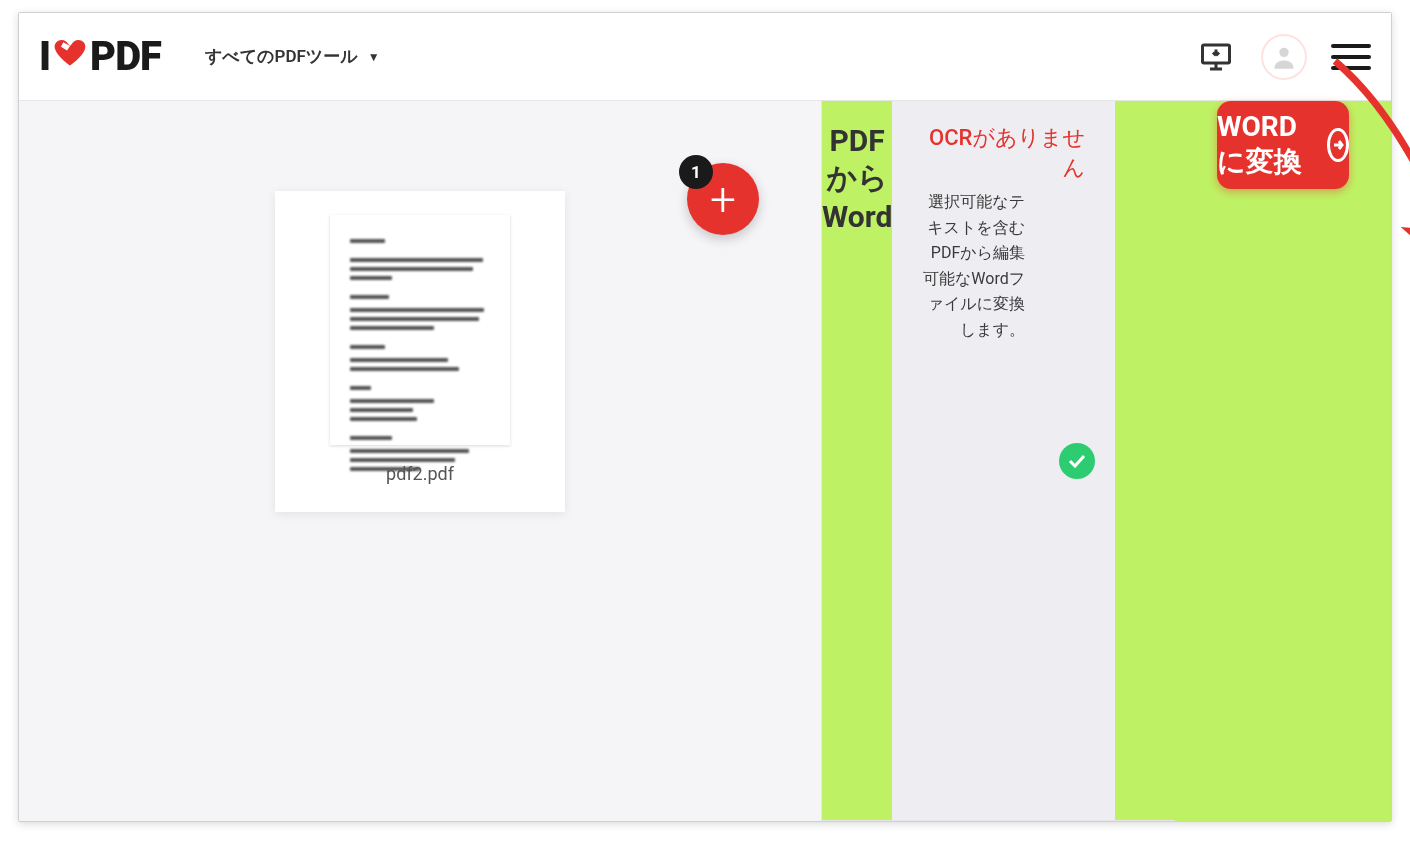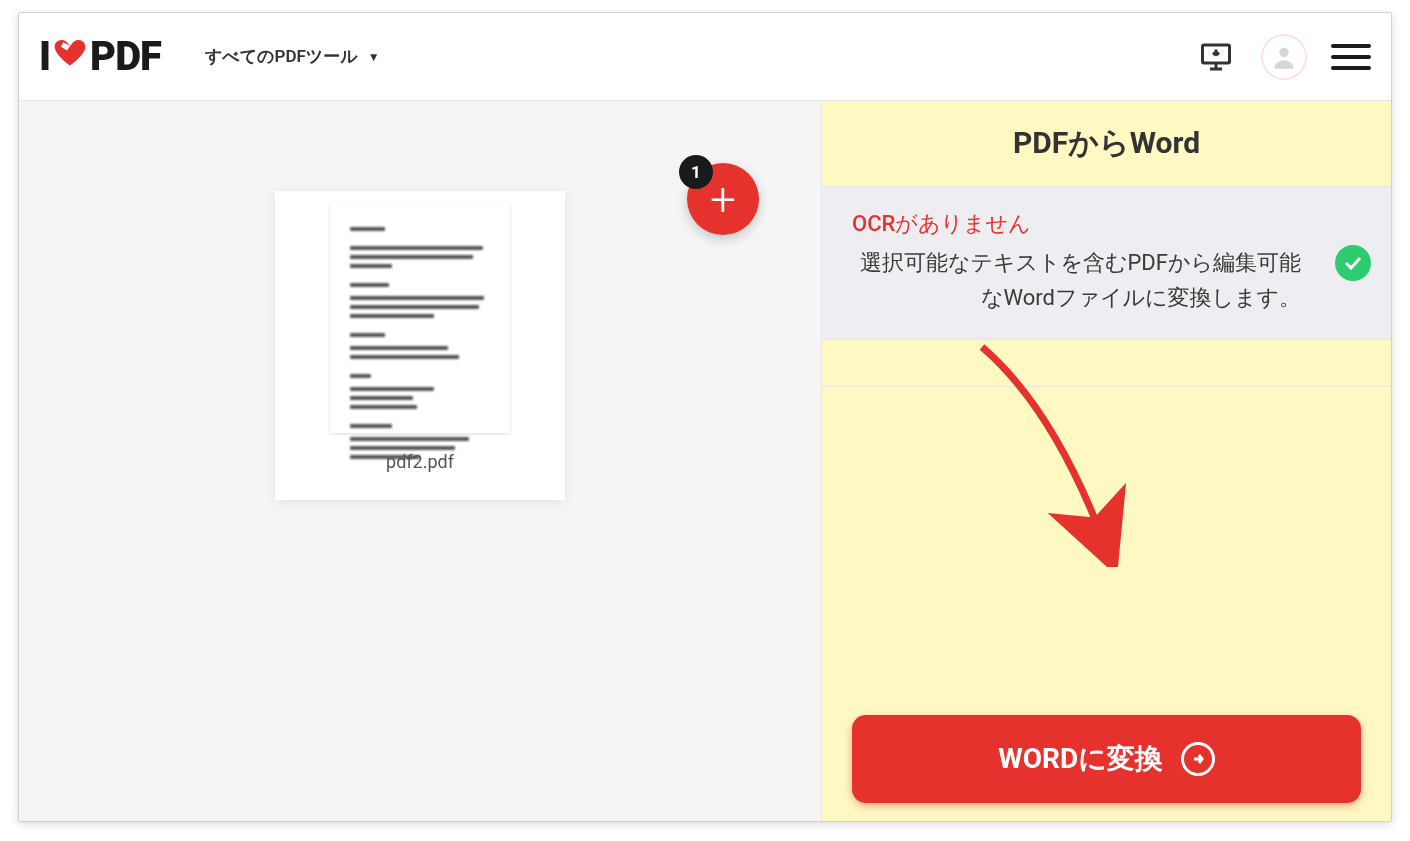--- a/index.html
+++ b/index.html
@@ -95,21 +95,21 @@
       display:flex;
       align-items:flex-start;
       justify-content:center;
       padding-top:90px;
     }
     .file-card {
       width: 290px;
       background: #fff;
       border-radius: 0;
       box-shadow: 0 2px 10px rgba(0,0,0,0.08);
-      padding: 12px 24px 28px;
+      padding: 24px 24px 28px;
       text-align:center;
     }
     .file-thumb {
       width: 180px;
       height: 230px;
       margin: 0 auto 18px;
       background: #fff;
       position: relative;
       box-shadow: 0 1px 3px rgba(0,0,0,0.15);
       padding: 24px 20px;
@@ -152,22 +152,22 @@
       display:flex; align-items:center; justify-content:center;
       font-size: 17px;
       font-weight: 700;
     }
 
     
     .panel {
       width: 570px;
       border-left: 1px solid #e6e6e6;
       display:flex;
-      flex-direction:column;
-      background: #fef9c3;
+      flex-direction:row;
+      background: #bef264;
     }
     .panel-title {
       font-size: 30px;
       font-weight: 700;
       color: #333;
       text-align:center;
       padding: 22px 0;
       border-bottom: 1px solid #e6e6e6;
     }
     .option {
@@ -180,21 +180,21 @@
     .option-title {
       color: #e5322d;
       font-size: 22px;
       font-weight: 500;
       margin-bottom: 6px;
       display:flex;
       align-items:center;
       gap: 14px;
     }
     .option-desc {
-      font-size: 22px;
+      font-size: 16px;
       color: #3a3a3a;
       line-height: 1.6;
       padding-right: 60px;
     }
     .check {
       position:absolute;
       right: 20px;
       top: 50%;
       transform: translateY(-50%);
       width: 36px; height: 36px;
@@ -214,21 +214,21 @@
       align-items:center;
       gap:6px;
     }
     .premium-badge .crown {
       width: 20px; height:20px; background:#333; border-radius:50%;
       display:flex; align-items:center; justify-content:center; color:#ffc107;
       font-size: 12px;
     }
     .panel-spacer { flex:1; position:relative; }
     .convert-btn {
-      margin: 0 30px 18px;
+      margin: 0 42px 18px;
       height: 88px;
       background: #e5322d;
       border-radius: 14px;
       display:flex;
       align-items:center;
       justify-content:center;
       color:#fff;
       font-size: 28px;
       font-weight: 700;
       gap: 18px;

